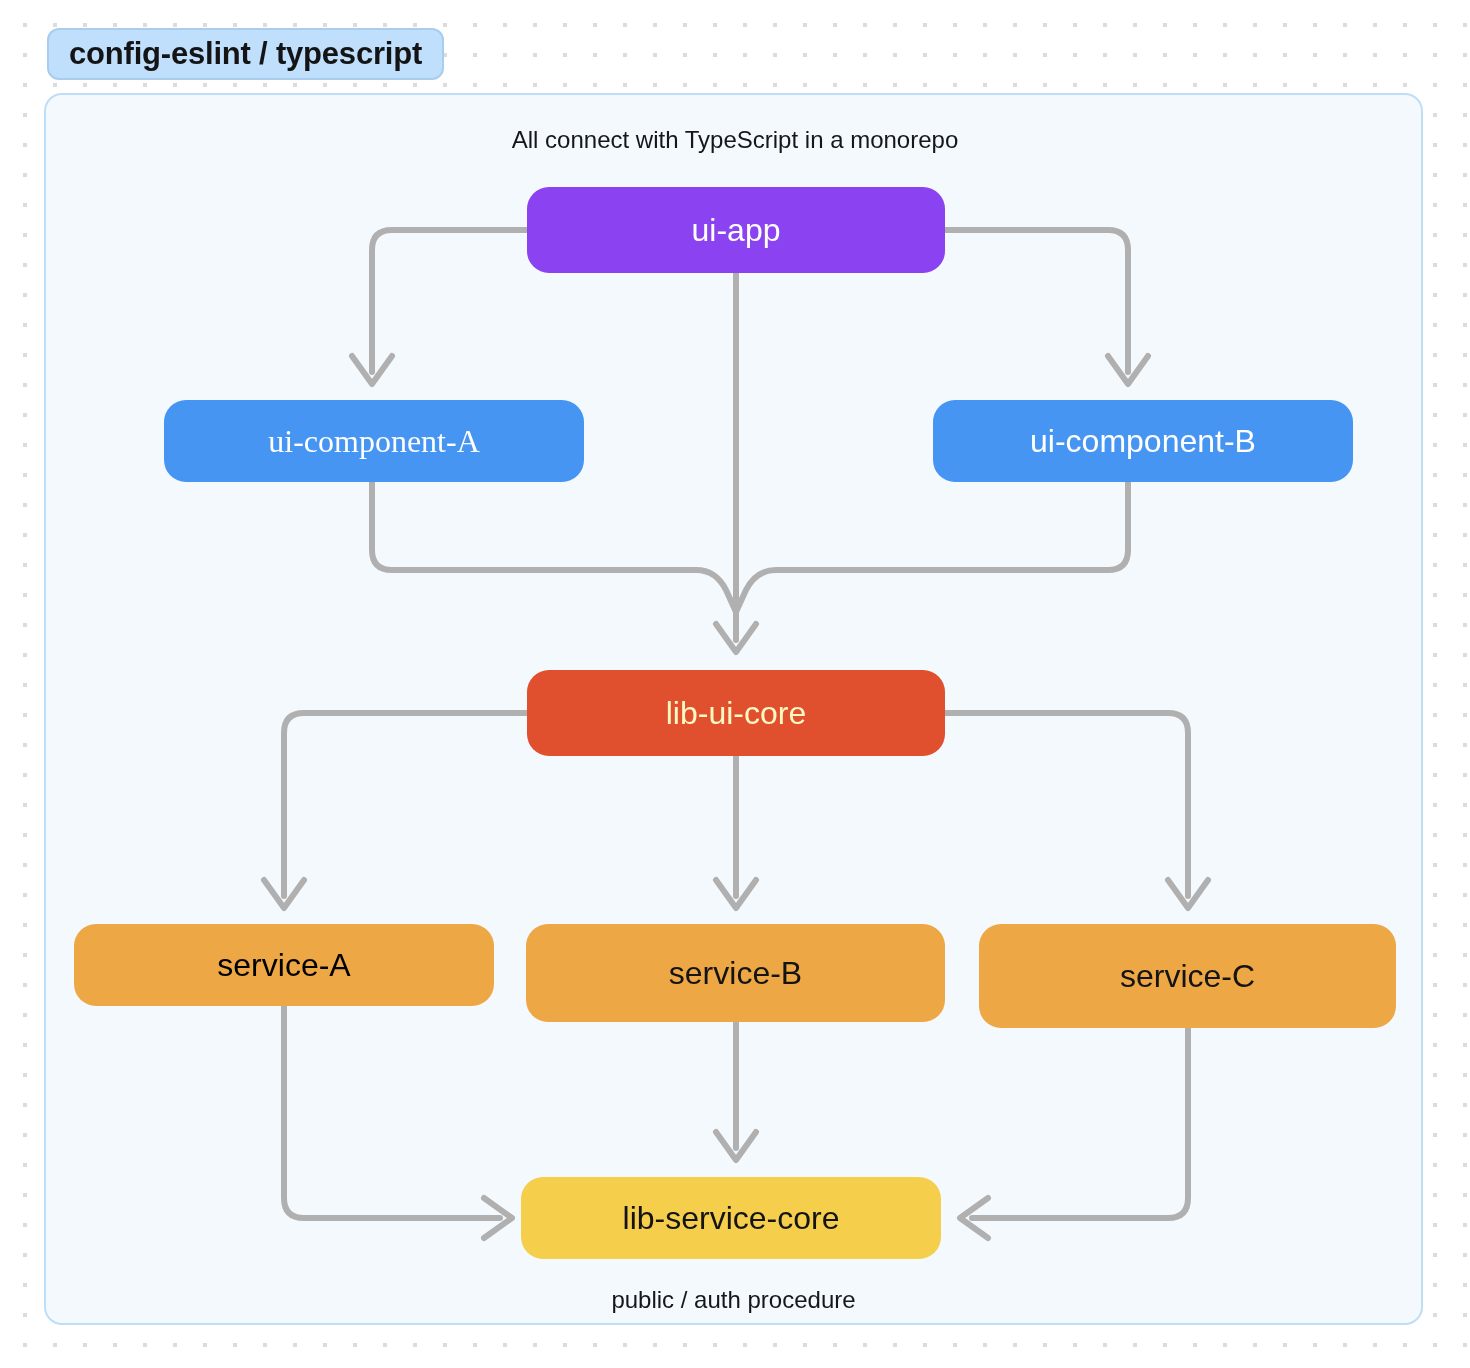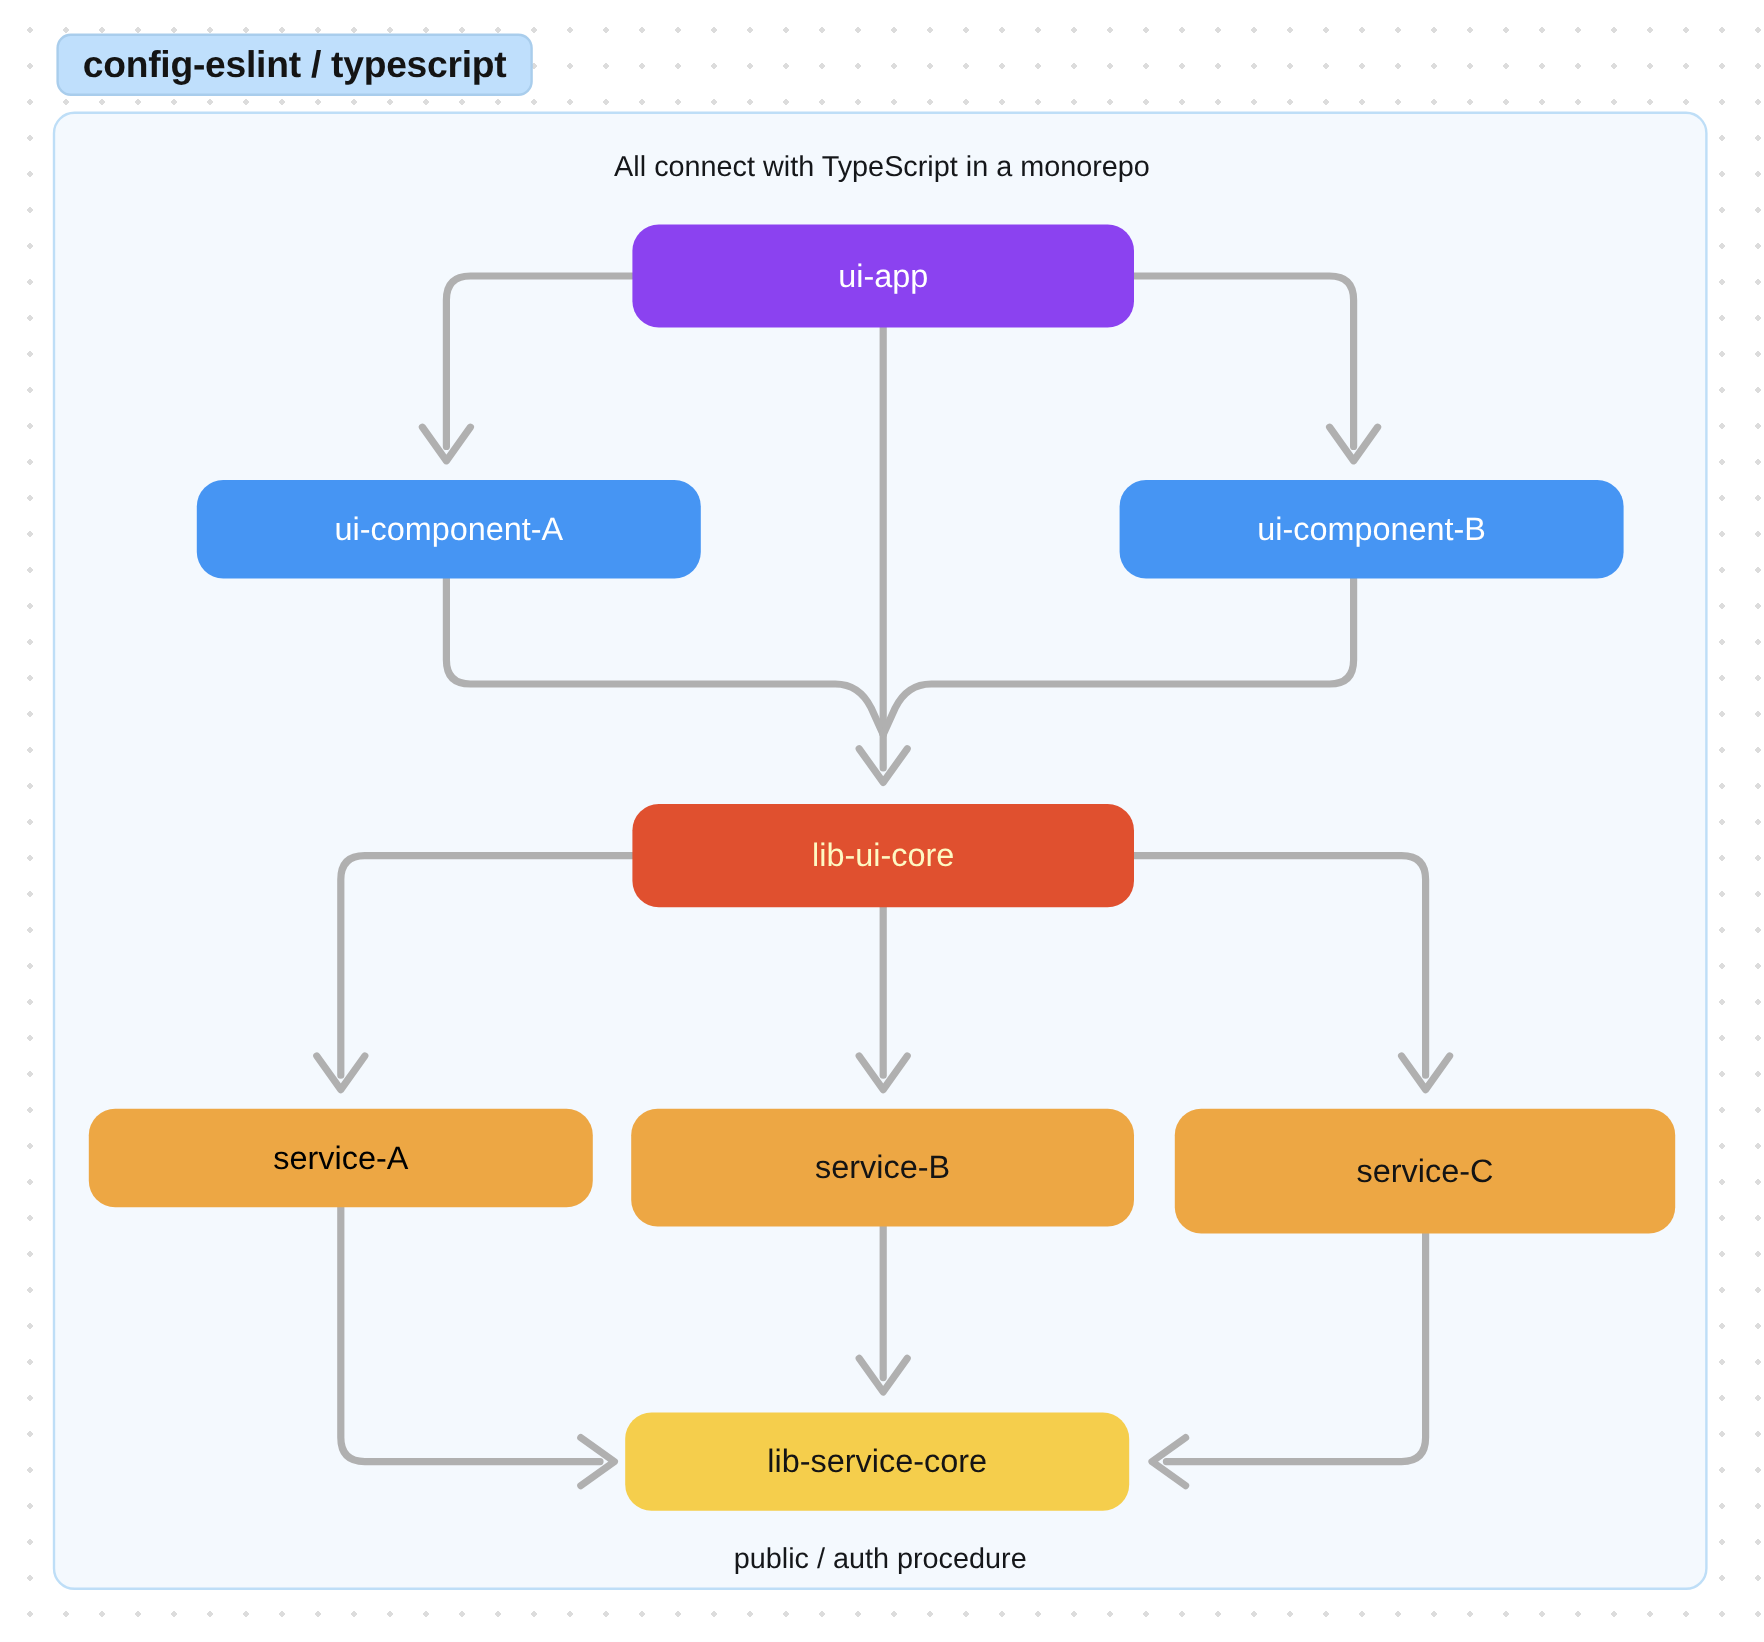--- a/index.html
+++ b/index.html
@@ -89,21 +89,21 @@
     text-align: center;
   }
 
   
   .node {
     position: absolute;
     display: flex;
     align-items: center;
     justify-content: center;
     border-radius: 22px;
-    font-size: 27px;
+    font-size: 32px;
     box-sizing: border-box;
     z-index: 4;
     white-space: nowrap;
   }
   .node.light-text { color: #ffffff; }
   .node.dark-text  { color: #141414; }
 </style>
 </head>
 <body>
 
@@ -151,21 +151,21 @@
 
     <path d="M 1188 1006 L 1188 1198 Q 1188 1218 1168 1218 L 972 1218"></path>
     <path d="M 988 1198 L 960 1218 L 988 1238"></path>
   </g>
 </svg>
 
 <div class="node light-text" style="left: 527px; top: 187px; width: 418px; height: 86px; background: rgb(139, 66, 240); color: rgb(255, 255, 255);">
     <span>ui-app</span>
   </div>
 
-<div class="node light-text" style="left: 164px; top: 400px; width: 420px; height: 82px; background: rgb(70, 149, 243); color: rgb(255, 255, 255);">
+<div class="node light-text" style="left: 164px; top: 400px; width: 420px; height: 82px; background: rgb(70, 149, 243); color: rgb(255, 255, 255); font-family: Liberation Serif, serif;">
     <span>ui-component-A</span>
   </div>
 
 <div class="node light-text" style="left: 918px; top: 400px; width: 420px; height: 82px; background: rgb(70, 149, 243); color: rgb(255, 255, 255); margin-left: 15px;">
     <span>ui-component-B</span>
   </div>
 
 <div class="node light-text" style="left: 527px; top: 670px; width: 418px; height: 86px; background: rgb(224, 80, 47); color: #fef9c3;">
     <span>lib-ui-core</span>
   </div>

